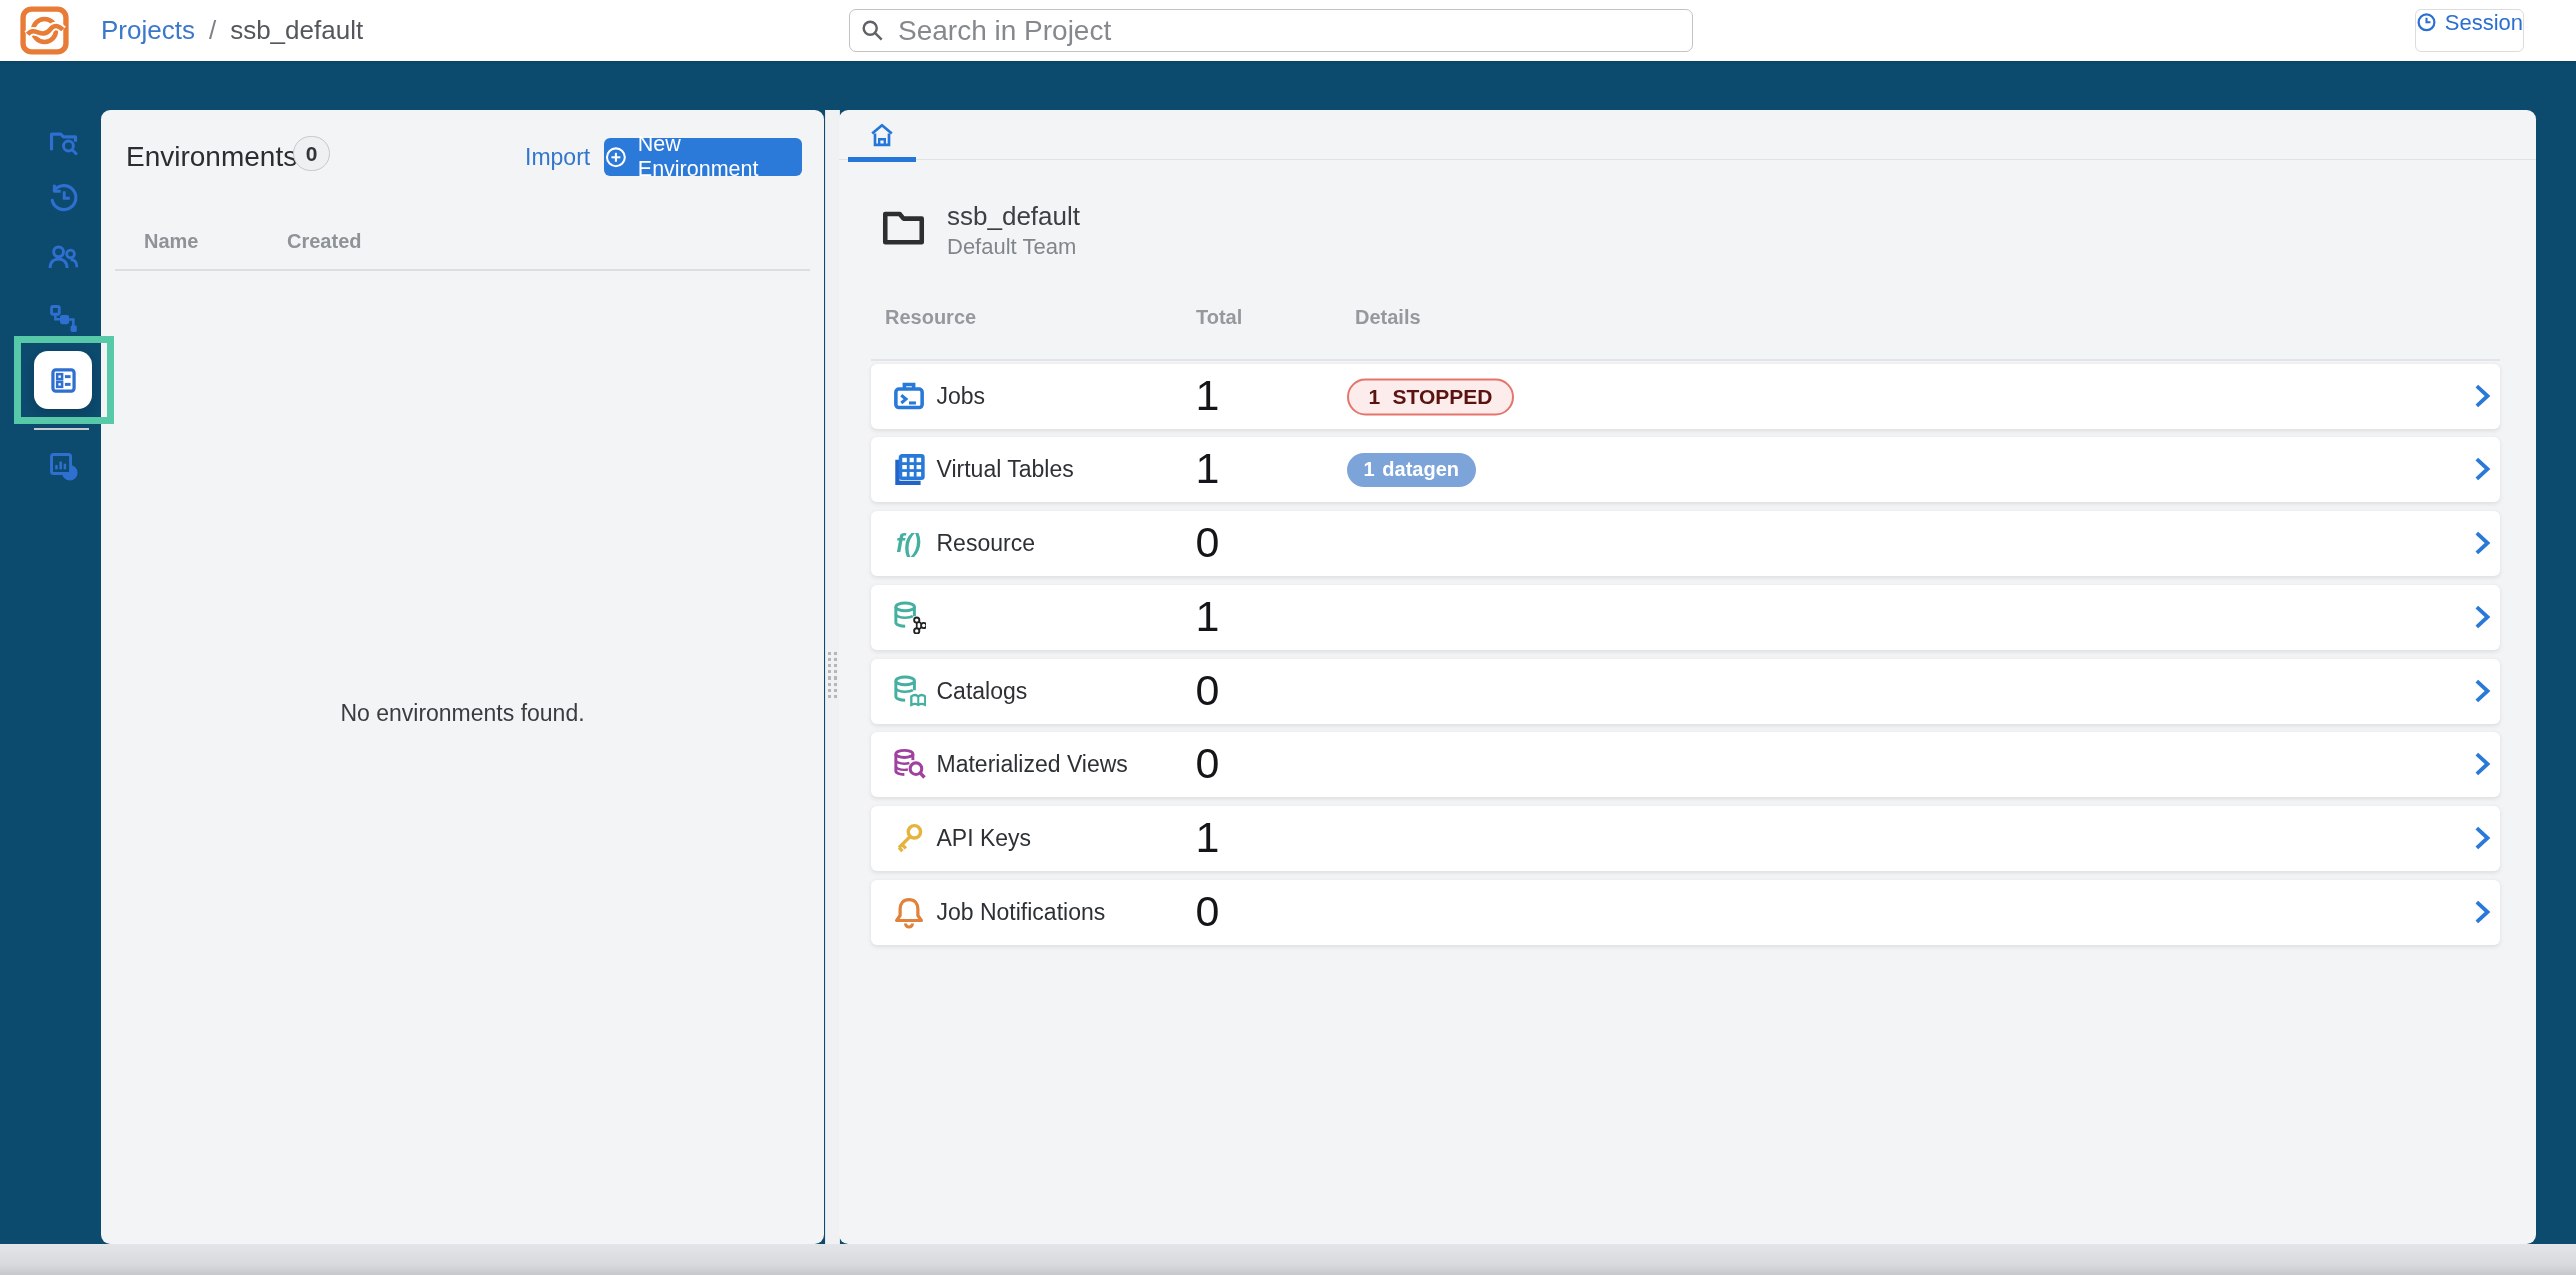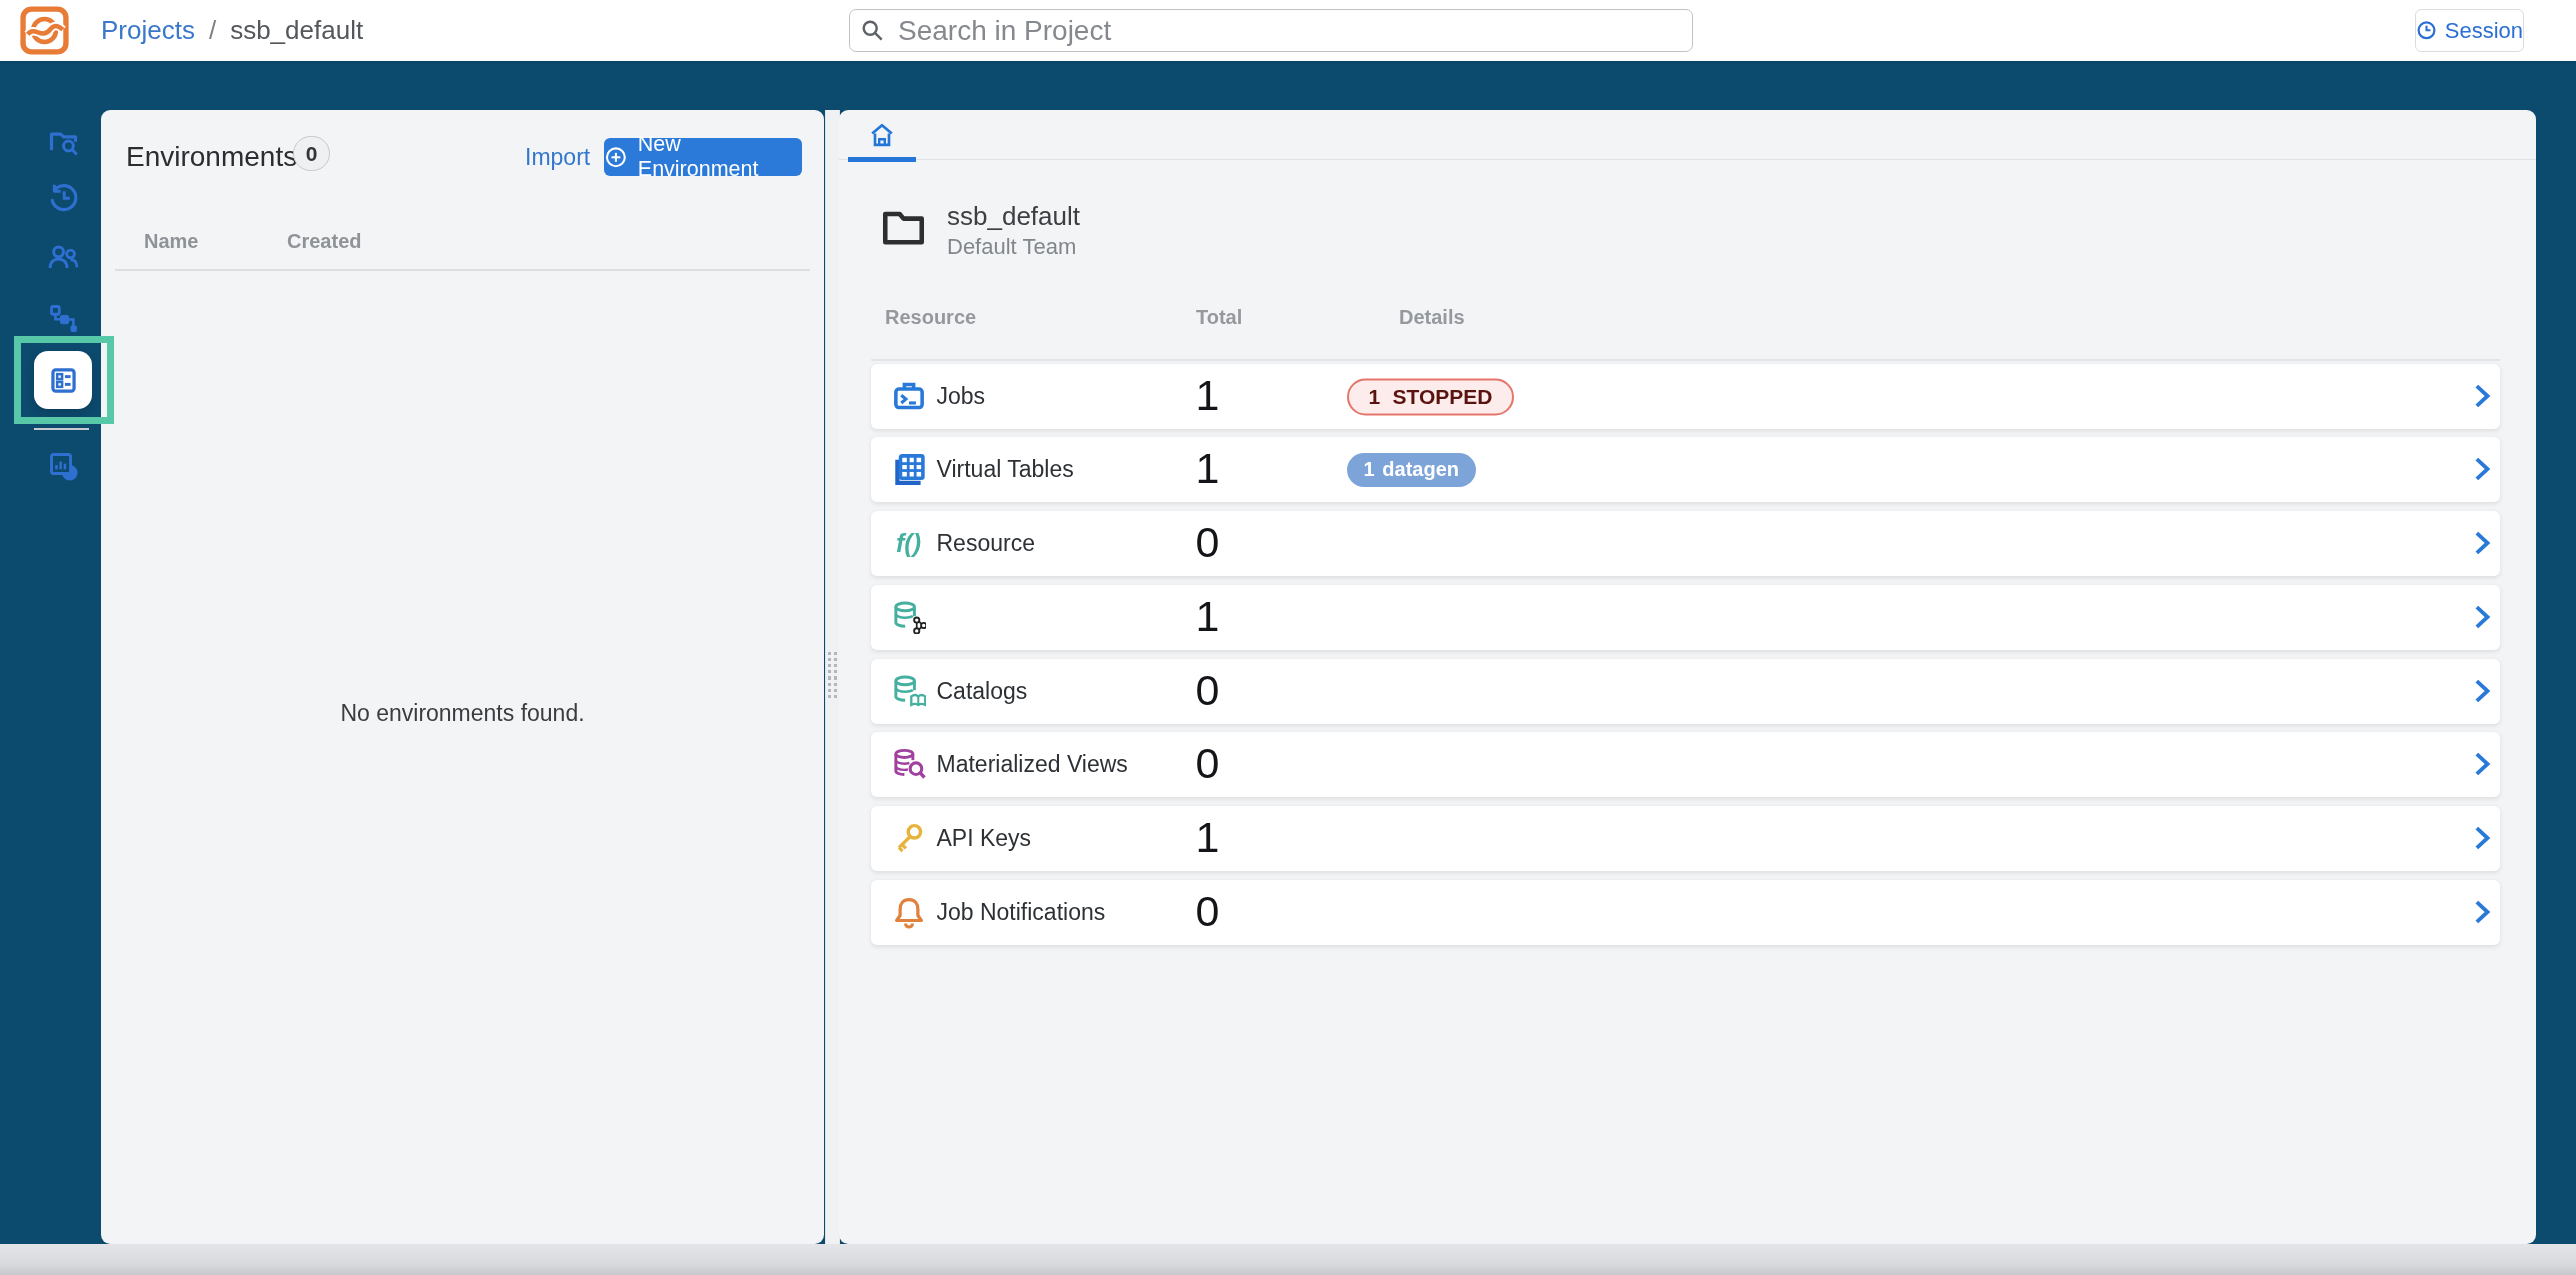--- a/index.html
+++ b/index.html
@@ -15,21 +15,21 @@
   .crumb-link{color:#3b78c9;cursor:pointer;}
   .crumb-sep{color:#7d8084;margin:0 14px;}
   .crumb-cur{color:#54575b;}
   .searchwrap{position:absolute;left:849px;top:9.2px;width:844px;height:43px;}
   .searchwrap svg{position:absolute;left:12.3px;top:10px;}
   .searchwrap input{width:100%;height:100%;border:1.5px solid #bfc3c8;border-radius:7px;
     padding:0 15.4px 0 48px;font-size:28px;color:#3c4043;outline:none;background:#fff;
     font-family:"Liberation Sans","DejaVu Sans",sans-serif;}
   .searchwrap input::placeholder{color:#85898e;}
   .session-btn{position:absolute;left:2415px;top:9.2px;width:109px;height:43px;background:#fff;
-    border:1.5px solid #dadce0;border-radius:6.1px;display:flex;align-items:center;justify-content:center;
+    border:1.5px solid #dadce0;border-radius:6.1px;display:flex;align-items:flex-start;justify-content:center;
     gap:7.7px;color:#2b6fd4;font-size:22px;cursor:pointer;}
 
   
   .rail{position:absolute;left:0;top:61px;width:101px;height:1183px;}
   .rail-btn{position:absolute;left:48px;width:31px;height:31px;cursor:pointer;}
   .rail-divider{position:absolute;left:34px;top:367px;width:55px;height:2.3px;background:#c9cbce;}
   .hl-box{position:absolute;left:14px;top:275px;width:100px;height:88px;border:7.7px solid #58c9a8;z-index:3;}
   .hl-card{position:absolute;left:34px;top:290px;width:58px;height:58px;background:#fff;border-radius:14px;
     box-shadow:0 4.6px 10.8px rgba(0,0,0,.14);z-index:2;}
   .hl-card .rail-btn{left:14px;top:14px;}
@@ -60,21 +60,21 @@
 
   
   .tabbar{position:absolute;left:0;top:0;width:100%;height:50px;border-bottom:1.5px solid #e0e2e5;}
   .home-tab{position:absolute;left:8.5px;top:0;width:68px;height:50px;cursor:pointer;}
   .home-tab svg{position:absolute;left:20px;top:10.8px;}
   .tab-underline{position:absolute;left:0;bottom:-1.5px;width:68px;height:4.6px;background:#2477d8;}
   .proj-folder{position:absolute;left:43px;top:98px;}
   .proj-name{position:absolute;left:108px;top:91px;font-size:26px;color:#3c4043;}
   .proj-team{position:absolute;left:108px;top:124px;font-size:22px;color:#80868b;}
   .col-hdr{position:absolute;top:196px;font-size:20px;font-weight:bold;color:#95999e;}
-  .col-resource{left:46px;} .col-total{left:357px;} .col-details{left:516px;margin-left:44px;}
+  .col-resource{left:46px;} .col-total{left:357px;} .col-details{left:516px;}
   .table-topline{position:absolute;left:31.5px;top:249px;width:1629px;height:1.5px;background:#e3e4e7;}
 
   .res-row{position:absolute;left:31.5px;width:1629px;height:65px;background:#fff;border-radius:6.1px;
     box-shadow:0 1.5px 4.6px rgba(60,64,67,.12);cursor:pointer;}
   .res-icon{position:absolute;left:21px;top:15.4px;width:34px;height:34px;}
   .res-label{position:absolute;left:66px;top:0;height:65px;line-height:65px;font-size:23px;color:#2d3135;}
   .res-total{position:absolute;left:325px;top:0;height:65px;line-height:63px;font-size:43px;color:#141518;}
   .badge{position:absolute;left:476px;top:50%;transform:translateY(-50%);display:flex;align-items:center;
     font-weight:bold;}
   .badge-stopped{height:37px;padding:0 20px;border:2.3px solid #e5756b;border-radius:20px;background:#fdecec;

